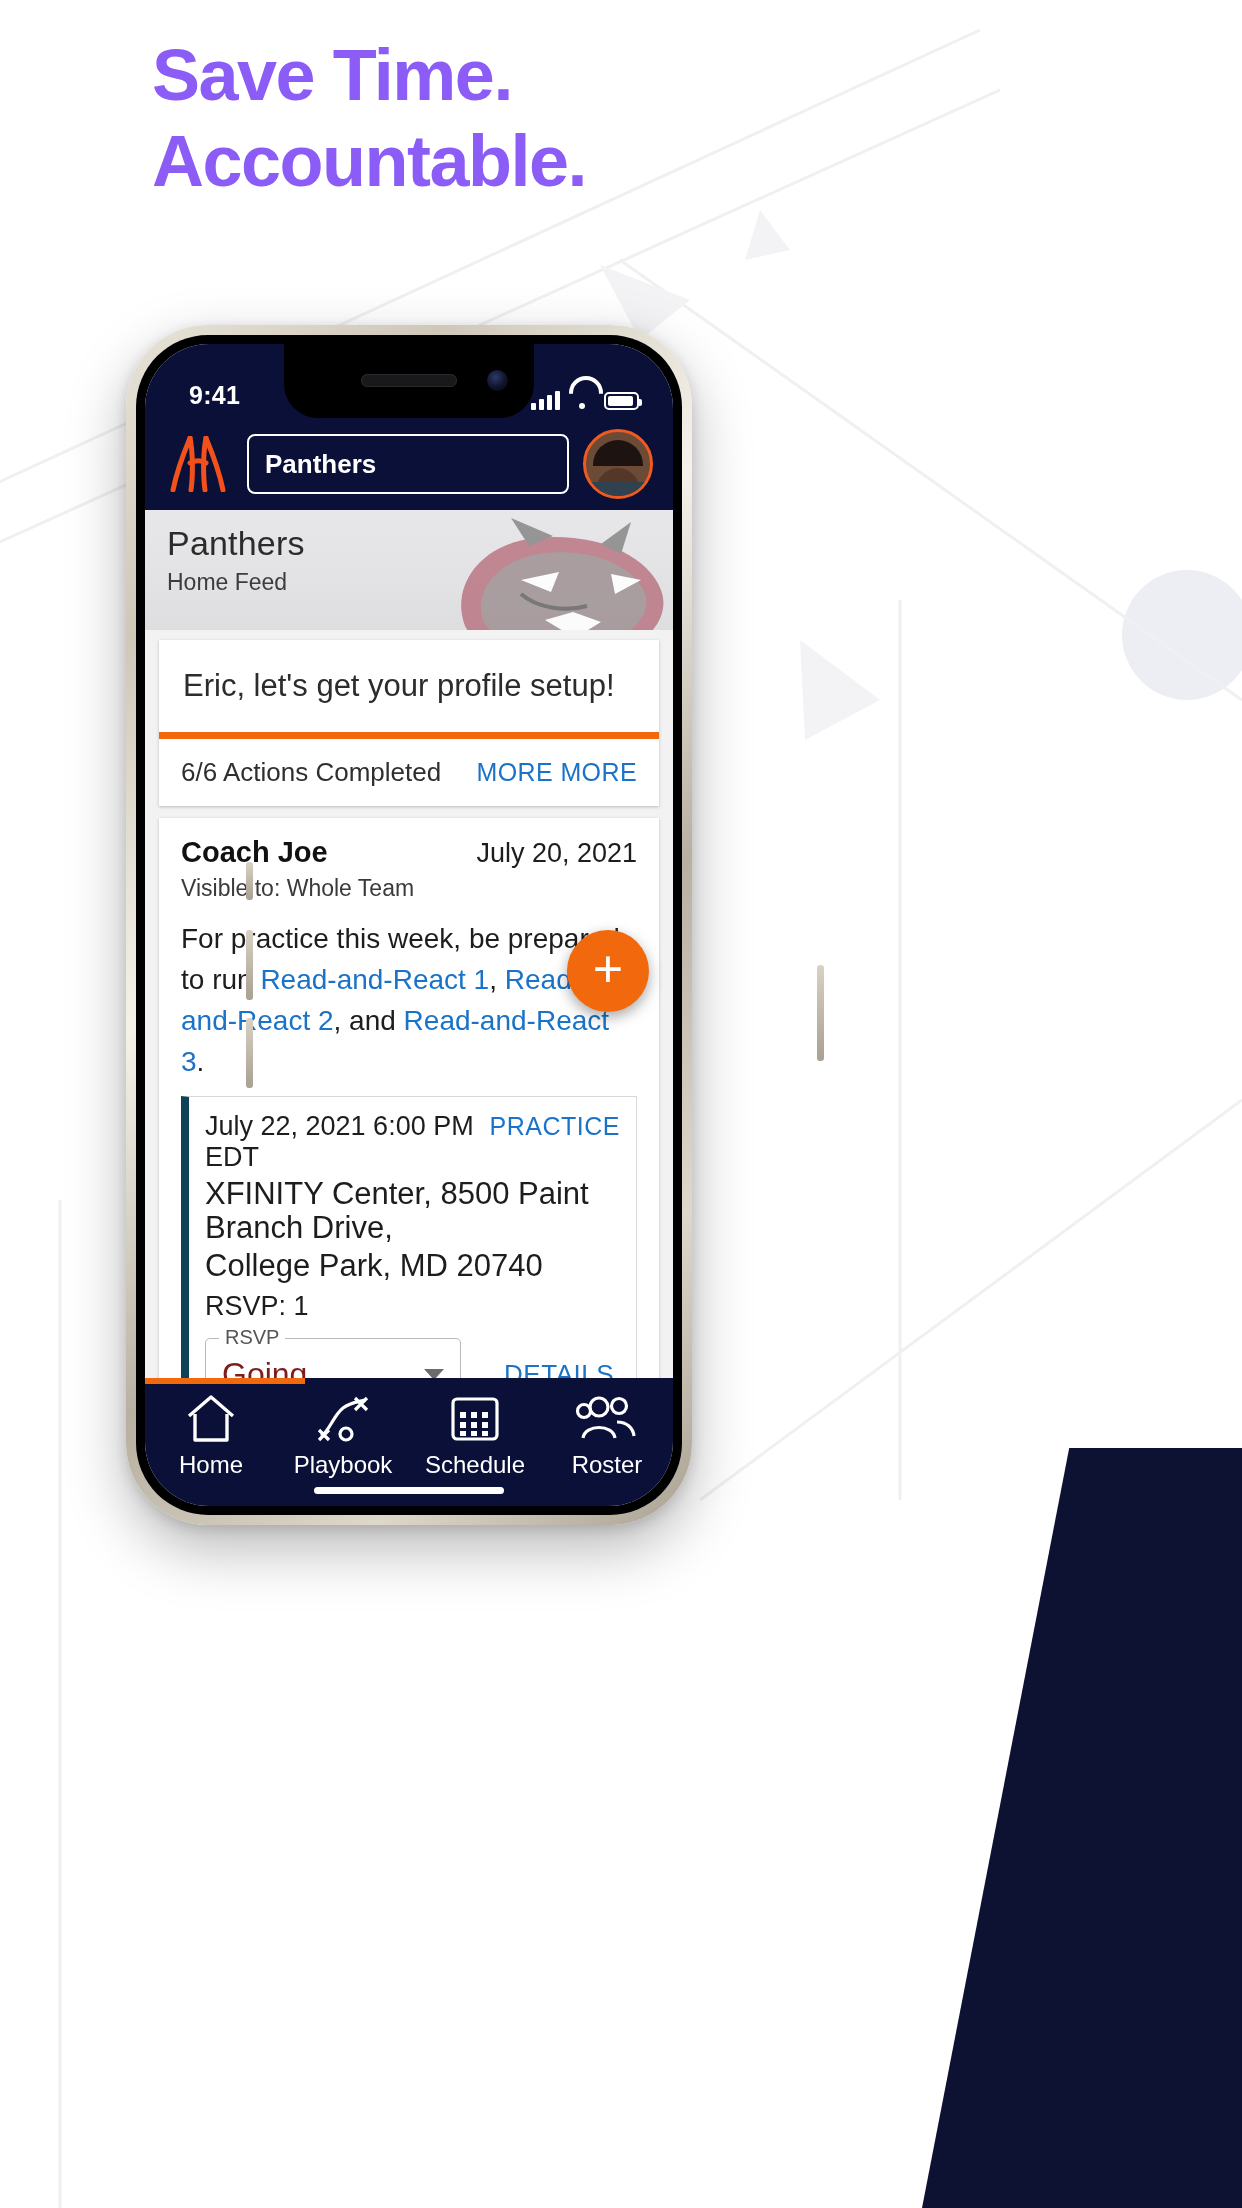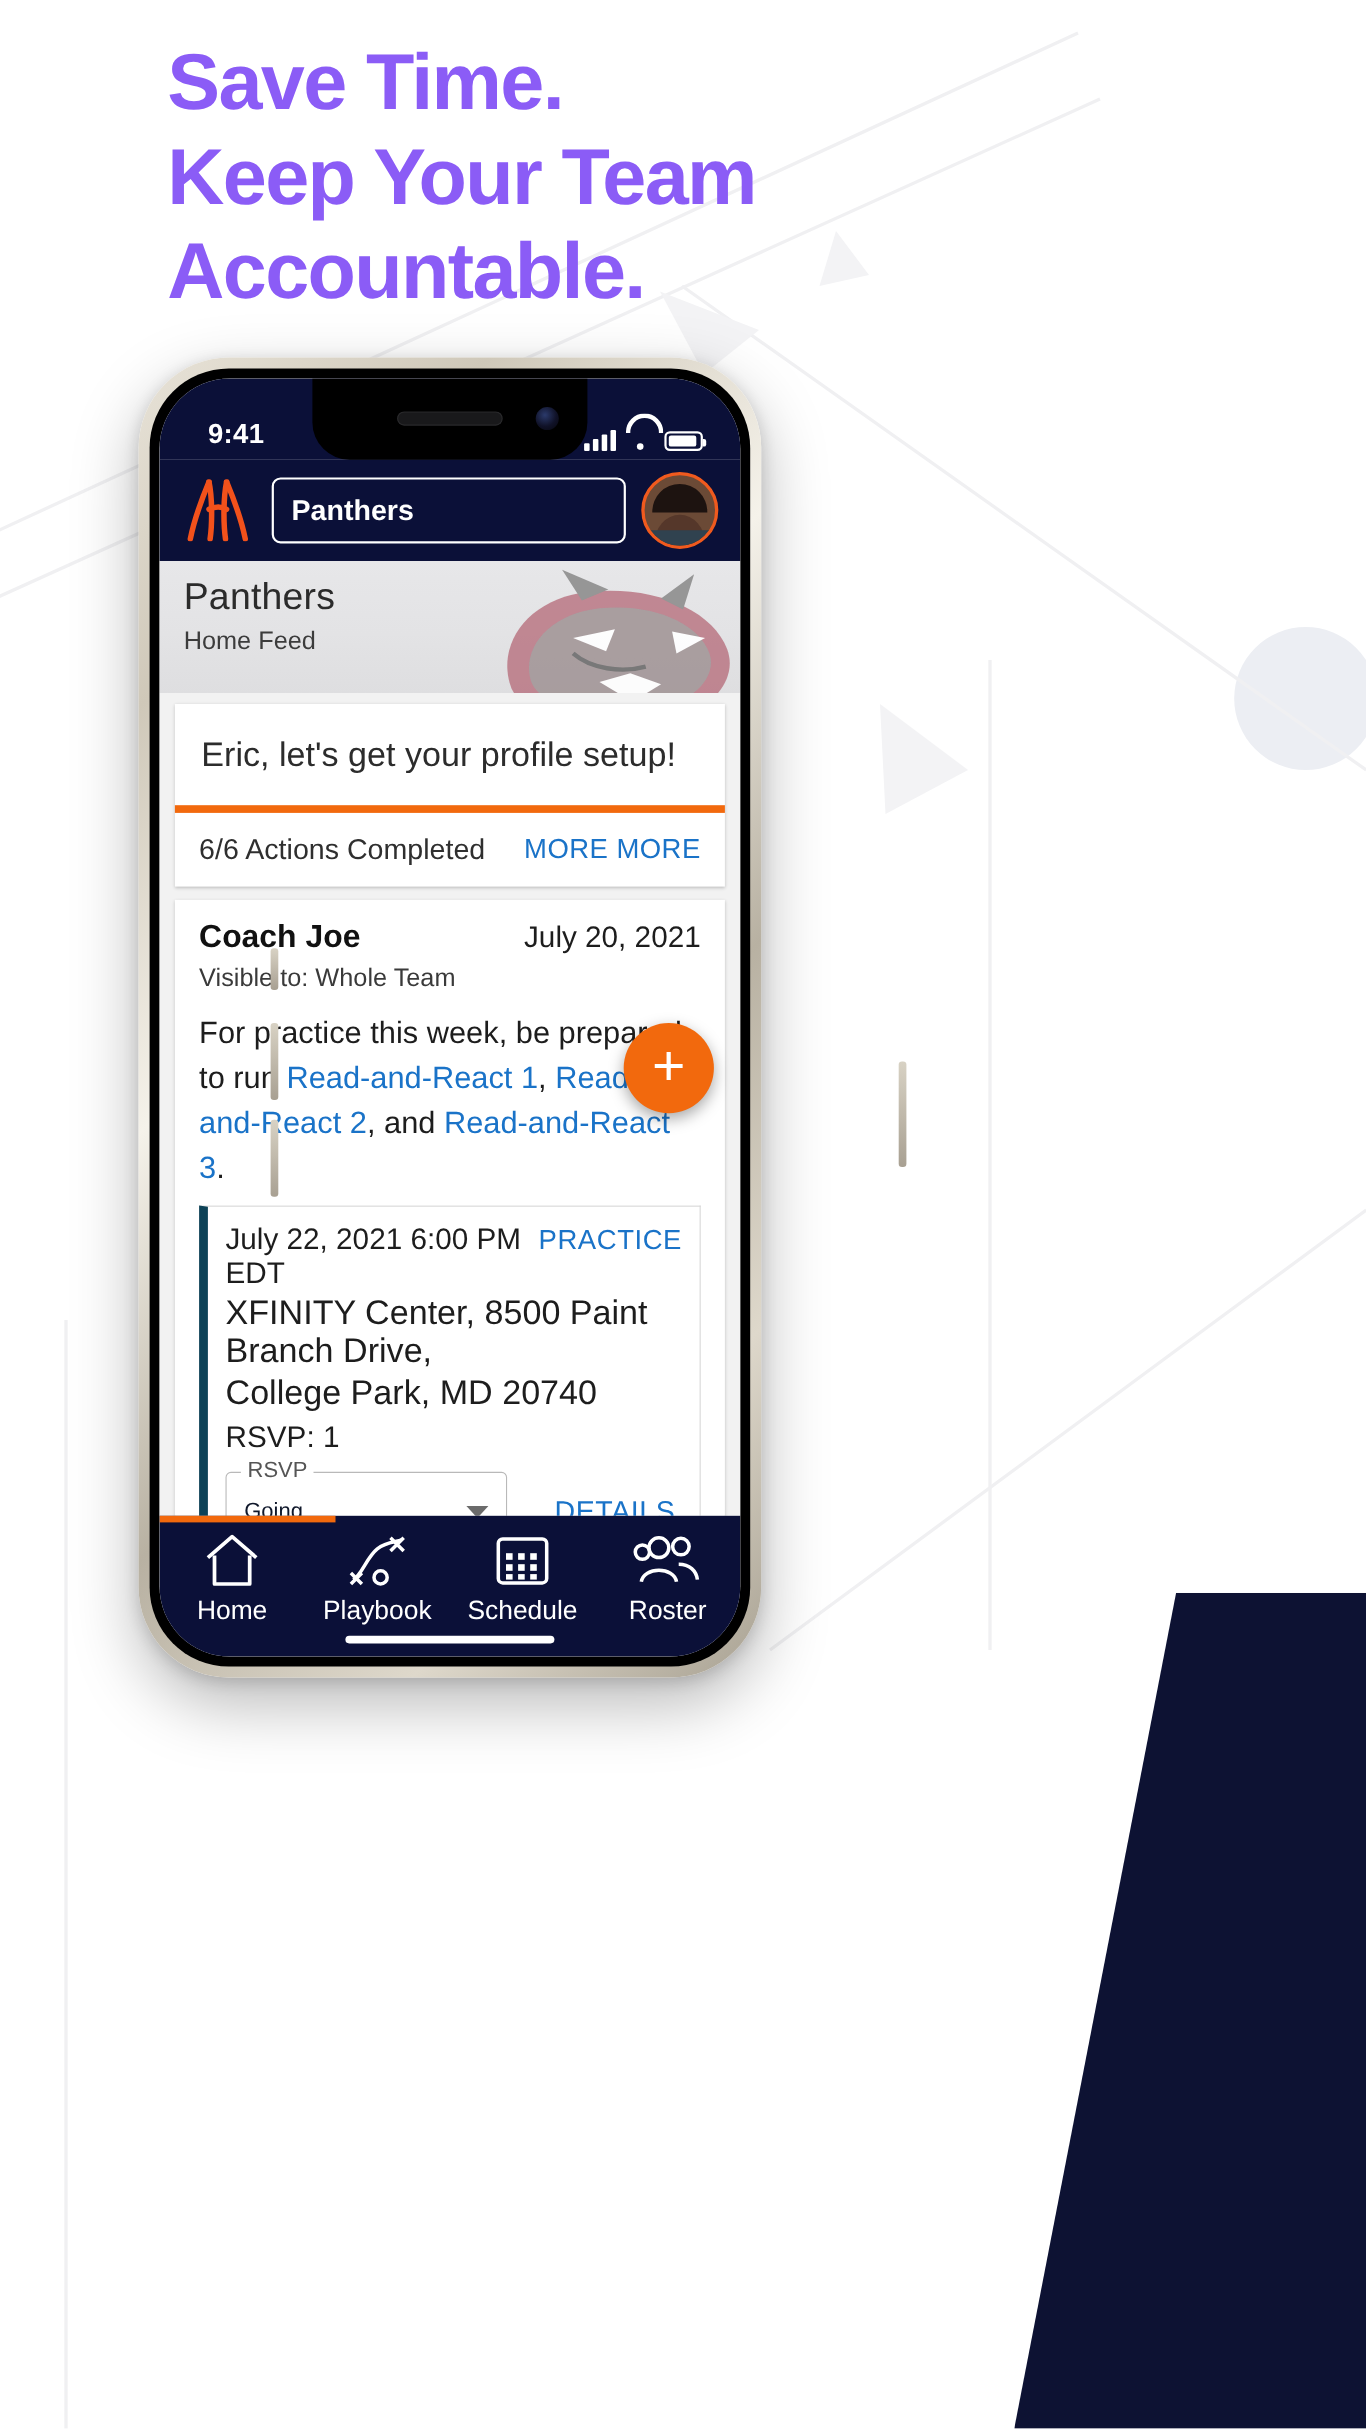--- a/index.html
+++ b/index.html
@@ -221,21 +221,21 @@
     margin-top:16px; padding-right:6px;
   }
   .select-wrap { position:relative; width:256px; }
   .select-legend {
     position:absolute; top:-12px; left:14px; background:#fff;
     padding:0 6px; font-size:20px; color:#555;
   }
   .select-box {
     border:1px solid #b9b9b9; border-radius:5px; height:72px;
     display:flex; align-items:center; justify-content:space-between;
-    padding:0 16px; font-size:20px; color:#0f172a;
+    padding:0 16px; font-size:32px; color:#7f1d1d;
   }
   .caret {
     width:0; height:0; border-left:10px solid transparent;
     border-right:10px solid transparent; border-top:11px solid #6b6b6b;
   }
   .details-link { font-size:26px; color:#1a73c8; font-weight:400; letter-spacing:.5px; }
 
   
   .tabbar {
     flex:0 0 auto; height:128px; background:#0b1038;
@@ -271,21 +271,20 @@
       <path d="M600 265 L690 300 L640 340 Z"></path>
       <path d="M800 640 L880 700 L805 740 Z"></path>
       <path d="M760 210 L790 250 L745 260 Z"></path>
     </g>
   </svg>
   <div class="deco-navy" style="right:0; bottom:0; width:320px; height:760px; clip-path:polygon(46% 0, 100% 0, 100% 100%, 0 100%);"></div>
 </div>
 
 <h1 class="headline">
   <span>Save Time.</span>
-  <span>Keep Your Team</span>
   <span>Accountable.</span>
 </h1>
 
 <div class="phone">
 
   <div class="btn-side btn-mute"></div>
   <div class="btn-side btn-vup"></div>
   <div class="btn-side btn-vdn"></div>
   <div class="btn-side btn-power"></div>
 

